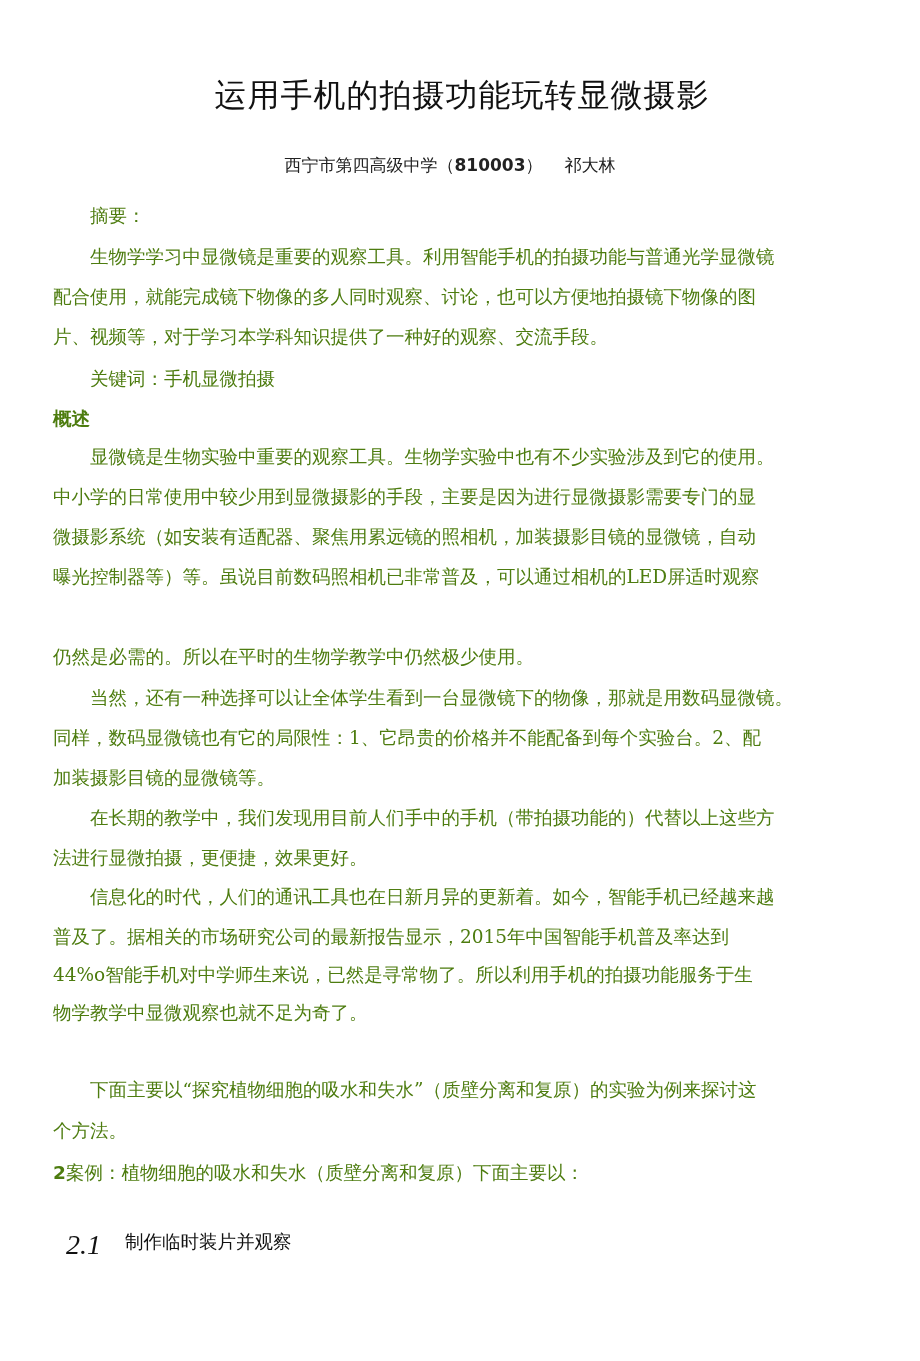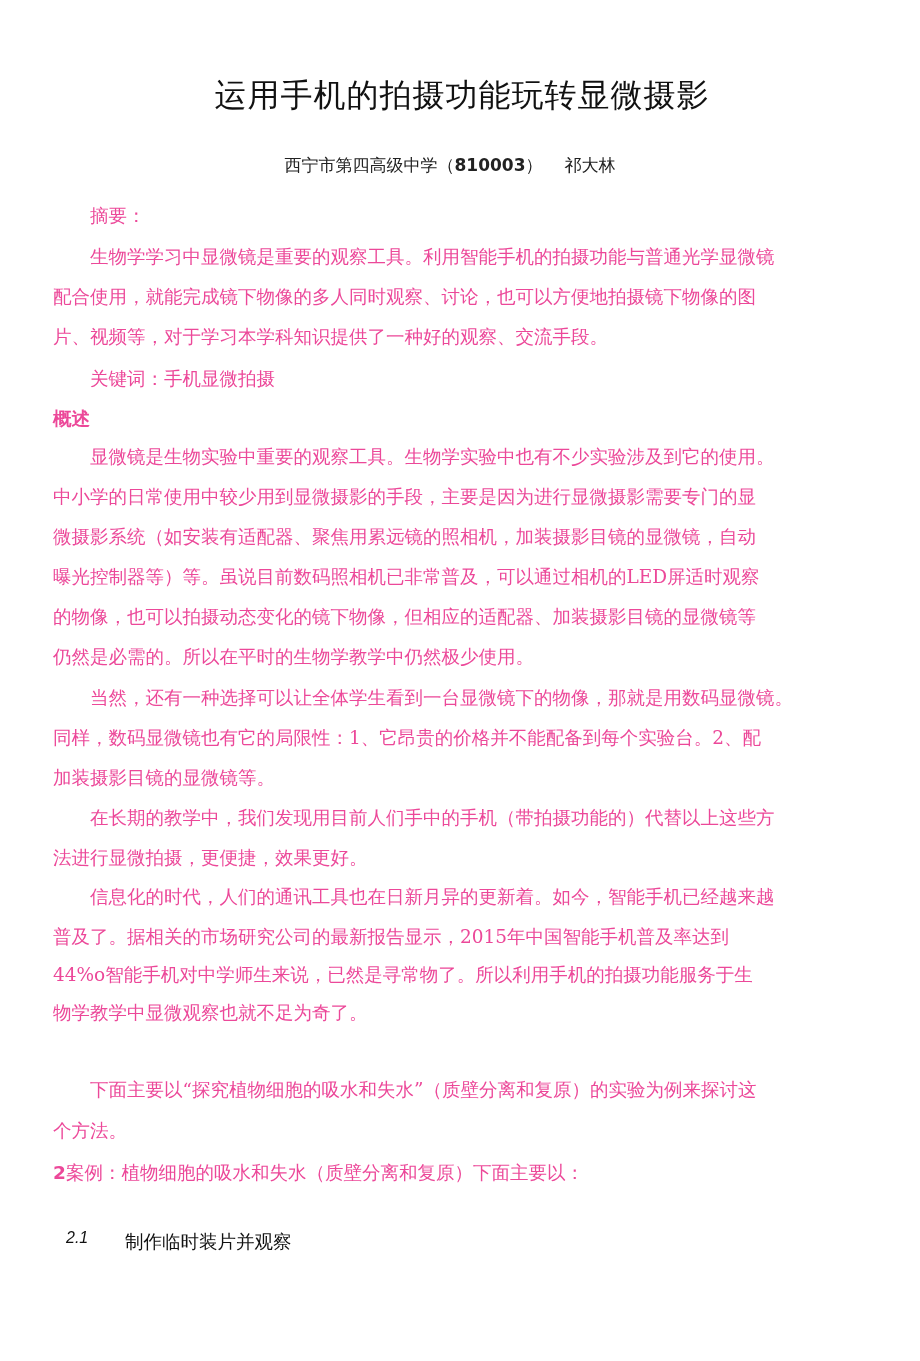--- a/index.html
+++ b/index.html
@@ -42,38 +42,38 @@
       color: #222;
     }
     .author .code { font-weight: bold; text-align: right; }
     .author .name { margin-left: 22px; }
     .line {
       position: absolute;
       left: 53px;
       font-size: 18.5px;
       line-height: 26px;
       white-space: nowrap;
-      color: #ec4899;
+      color: #4d7c0f;
     }
     .indent { left: 90px; }
     .heading-bold {
       font-weight: bold;
       font-family: "DejaVu Sans", "Liberation Sans", sans-serif;
     }
     .case-num {
       font-weight: bold;
       font-family: "DejaVu Sans", "Liberation Sans", sans-serif;
     }
     .sub-num {
       position: absolute;
       left: 66px;
       top: 1229px;
       font-style: italic;
-      font-size: 16px;
-      font-family: Liberation Sans, sans-serif;
+      font-size: 28px;
+      font-family: Liberation Serif, serif;
     }
     .sub-title {
       position: absolute;
       left: 125px;
       top: 1229px;
       font-size: 18.5px;
       line-height: 26px;
     }
   </style>
 </head>
@@ -94,21 +94,20 @@
   <div class="line" style="top:324px">片、视频等，对于学习本学科知识提供了一种好的观察、交流手段。</div>
 
   <div class="line indent" style="top:366px">关键词：手机显微拍摄</div>
 
   <div class="line heading-bold" style="top:406px">概述</div>
 
   <div class="line indent" style="top:444px">显微镜是生物实验中重要的观察工具。生物学实验中也有不少实验涉及到它的使用。</div>
   <div class="line" style="top:524px">微摄影系统（如安装有适配器、聚焦用累远镜的照相机，加装摄影目镜的显微镜，自动</div>
   <div class="line" style="top:484px">中小学的日常使用中较少用到显微摄影的手段，主要是因为进行显微摄影需要专门的显</div>
   <div class="line" style="top:564px">曝光控制器等）等。虽说目前数码照相机已非常普及，可以通过相机的LED屏适时观察</div>
-  <div class="line" style="top:604px">的物像，也可以拍摄动态变化的镜下物像，但相应的适配器、加装摄影目镜的显微镜等</div>
   <div class="line" style="top:644px">仍然是必需的。所以在平时的生物学教学中仍然极少使用。</div>
 
   <div class="line indent" style="top:685px">当然，还有一种选择可以让全体学生看到一台显微镜下的物像，那就是用数码显微镜。</div>
   <div class="line" style="top:725px">同样，数码显微镜也有它的局限性：1、它昂贵的价格并不能配备到每个实验台。2、配</div>
   <div class="line" style="top:765px">加装摄影目镜的显微镜等。</div>
 
   <div class="line" style="top:845px">法进行显微拍摄，更便捷，效果更好。</div>
   <div class="line indent" style="top:805px">在长期的教学中，我们发现用目前人们手中的手机（带拍摄功能的）代替以上这些方</div>
 
   <div class="line indent" style="top:884px">信息化的时代，人们的通讯工具也在日新月异的更新着。如今，智能手机已经越来越</div>

